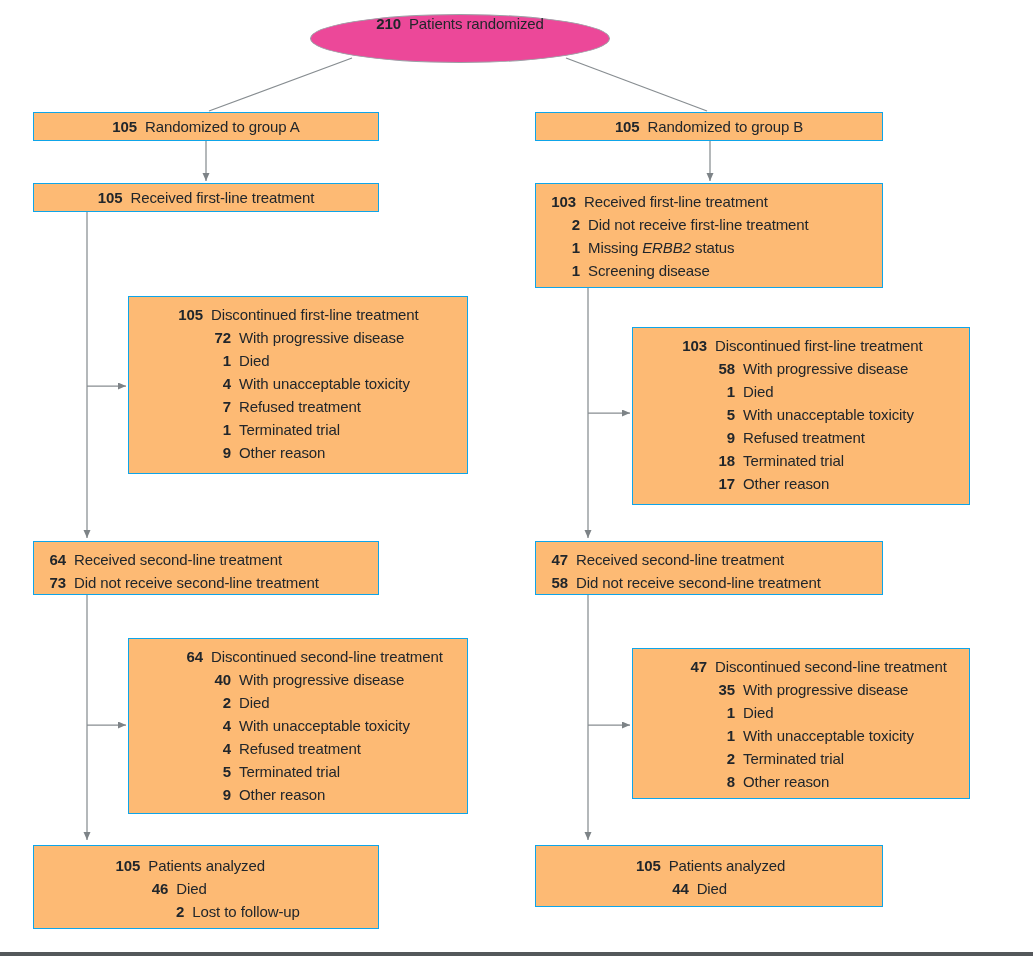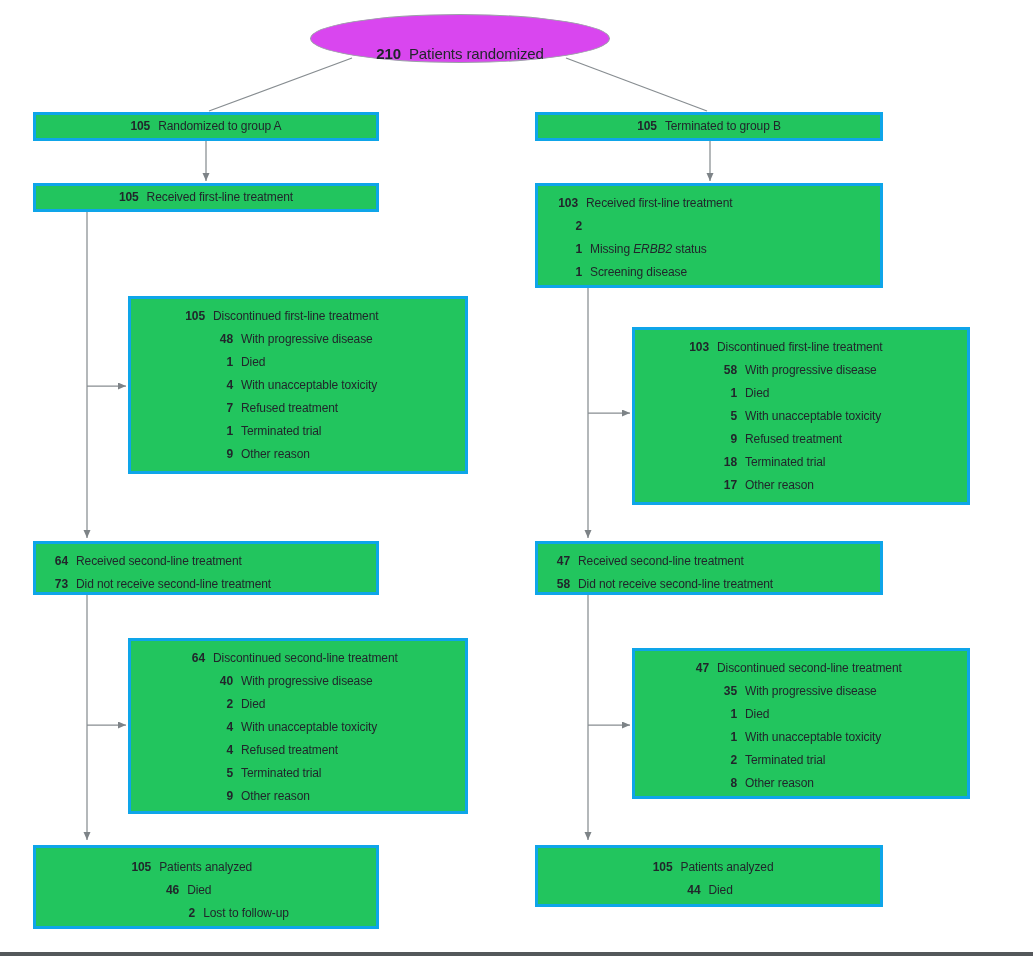--- a/index.html
+++ b/index.html
@@ -2,28 +2,28 @@
 <html><head>
 <meta charset="utf-8">
 <style>
   html,body{margin:0;padding:0;background:#fff;}
   .canvas{
     position:relative;width:1033px;height:967px;background:#ffffff;
     font-family:"Liberation Sans",sans-serif;color:#21262b;overflow:hidden;
   }
   .ellipse{
     position:absolute;left:310px;top:14px;width:300px;height:49px;
-    border-radius:50%;background:#d946ef;border:1px solid #9aa1a6;
-    display:flex;align-items:flex-end;justify-content:center;
+    border-radius:50%;background:#ec4899;border:1px solid #9aa1a6;
+    display:flex;align-items:flex-start;justify-content:center;
     font-size:15px;letter-spacing:-0.1px;box-sizing:border-box;
   }
   .ellipse .num{font-weight:bold;margin-right:8px;}
   .box{
-    position:absolute;background:#22c55e;border:3px solid #0ea5e9;
-    box-sizing:border-box;font-size:12px;line-height:23px;
+    position:absolute;background:#fdba74;border:1px solid #0ea5e9;
+    box-sizing:border-box;font-size:15px;line-height:23px;
     letter-spacing:-0.1px;padding:6px 10px 0 10px;
   }
   .row{display:flex;align-items:center;}
   .row .num{flex:none;width:var(--numw,30px);text-align:right;font-weight:bold;padding-right:8px;}
   .row .lbl{white-space:nowrap;}
   .lvl1{padding-left:28px;}
   .lvl2{padding-left:44px;}
   .tight .lvl1{padding-left:4px;}
   .single{display:flex;align-items:center;justify-content:center;padding:0;}
   .single .num{font-weight:bold;margin-right:8px;}
@@ -73,21 +73,21 @@
     <span class="num">105</span>
     <span class="lbl">Received first-line treatment</span>
   </div>
 
   <div class="box" style="left:128px;top:296px;width:340px;height:178px;--numw:64px;">
       <div class="row lvl0">
         <span class="num">105</span>
         <span class="lbl">Discontinued first-line treatment</span>
       </div>
       <div class="row lvl1">
-        <span class="num">48</span>
+        <span class="num">72</span>
         <span class="lbl">With progressive disease</span>
       </div>
       <div class="row lvl1">
         <span class="num">1</span>
         <span class="lbl">Died</span>
       </div>
       <div class="row lvl1">
         <span class="num">4</span>
         <span class="lbl">With unacceptable toxicity</span>
       </div>
@@ -159,30 +159,31 @@
         </div>
         <div class="row lvl2">
           <span class="num">2</span>
           <span class="lbl">Lost to follow-up</span>
         </div>
       </div>
   </div>
 
   <div class="box single" style="left:535px;top:112px;width:348px;height:29px;">
     <span class="num">105</span>
-    <span class="lbl">Terminated to group B</span>
+    <span class="lbl">Randomized to group B</span>
   </div>
 
   <div class="box tight" style="left:535px;top:183px;width:348px;height:105px;--numw:30px;">
       <div class="row lvl0">
         <span class="num">103</span>
         <span class="lbl">Received first-line treatment</span>
       </div>
       <div class="row lvl1">
         <span class="num">2</span>
+        <span class="lbl">Did not receive first-line treatment</span>
       </div>
       <div class="row lvl1">
         <span class="num">1</span>
         <span class="lbl">Missing <i>ERBB2</i> status</span>
       </div>
       <div class="row lvl1">
         <span class="num">1</span>
         <span class="lbl">Screening disease</span>
       </div>
     </div>

